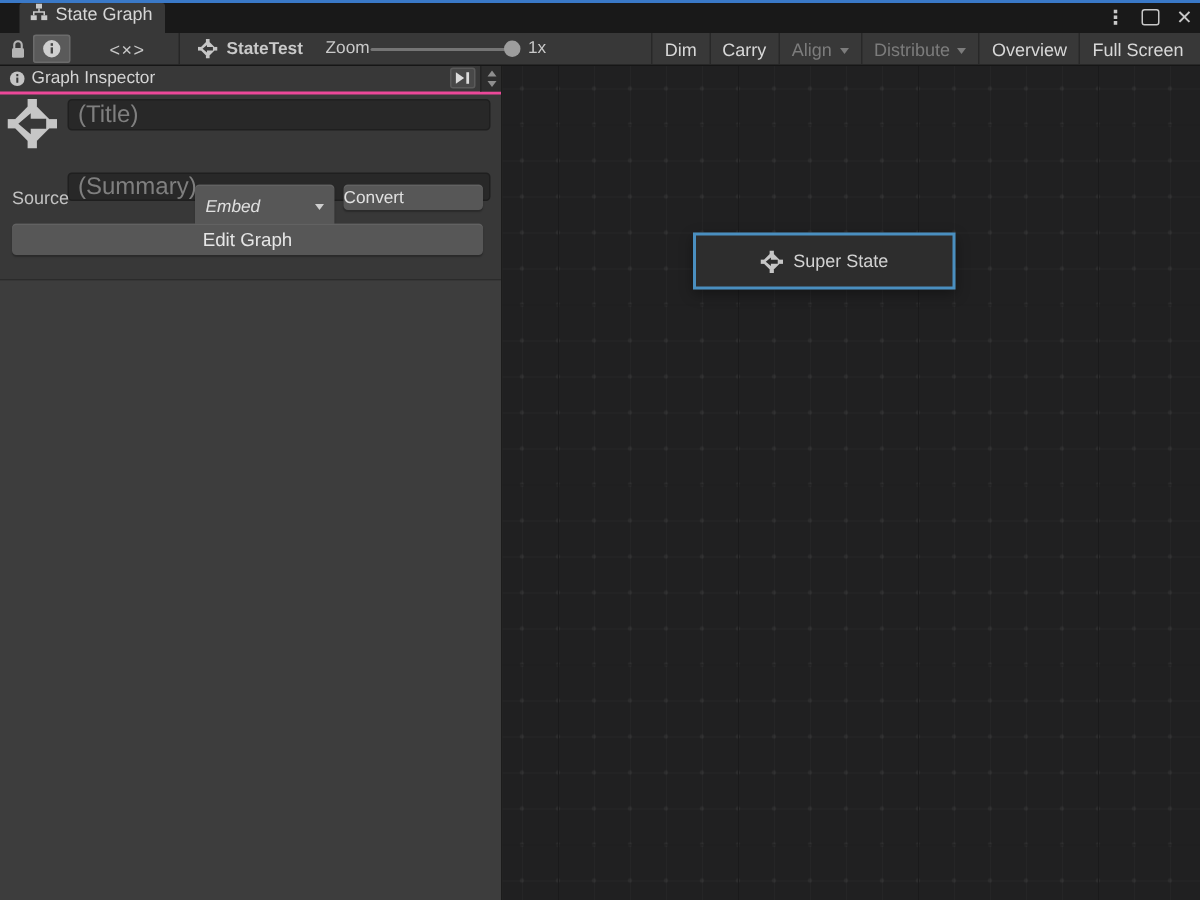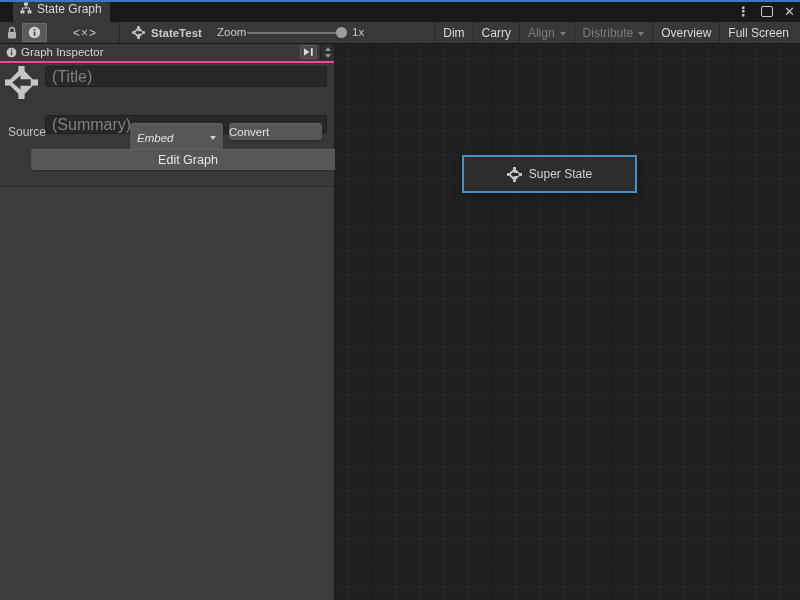--- a/index.html
+++ b/index.html
@@ -64,21 +64,21 @@
   .field-title{left:45px;top:22px;width:282px;height:21px;}
   .field-summary{left:45px;top:44px;width:282px;height:19px;margin-top:27px;}
   .source-label{left:8px;top:80px;font-size:12px;color:#c2c2c2;line-height:16px;}
   .uibtn{background:#575757;border-radius:3px;box-sizing:border-box;display:flex;align-items:center;
          box-shadow:inset 0 1px 0 rgba(255,255,255,0.07),0 1px 1px rgba(0,0,0,0.25);
          font-size:11.5px;color:#e0e0e0;}
   .dropdown{left:130px;top:79px;width:93px;height:30px;padding:0 7px;font-style:italic;}
   .dropdown .caret-down{margin-left:auto;margin-top:2px;color:#cfcfcf;}
   .convert-btn{left:229px;top:79px;width:93px;height:17px;justify-content:flex-start;}
   .edit-graph-btn{left:8px;top:105px;width:314px;height:21px;justify-content:center;
-                  font-size:12.5px;color:#e6e6e6;margin-left:23px;}
+                  font-size:12.5px;color:#e6e6e6;}
   .insp-divider{left:0;right:0;top:142px;height:1px;background:#2b2b2b;}
   .insp-rest{left:0;right:0;top:143px;bottom:0;background:#3d3d3d;}
 
   
   .canvas{left:335px;top:44px;right:0;bottom:0;background-color:#202021;
     background-image:
       linear-gradient(to right,#1a1a1b 1px,transparent 1px),
       linear-gradient(to bottom,#1a1a1b 1px,transparent 1px),
       linear-gradient(to right,rgba(255,255,255,0.025) 1px,transparent 1px),
       linear-gradient(to bottom,rgba(255,255,255,0.025) 1px,transparent 1px),

